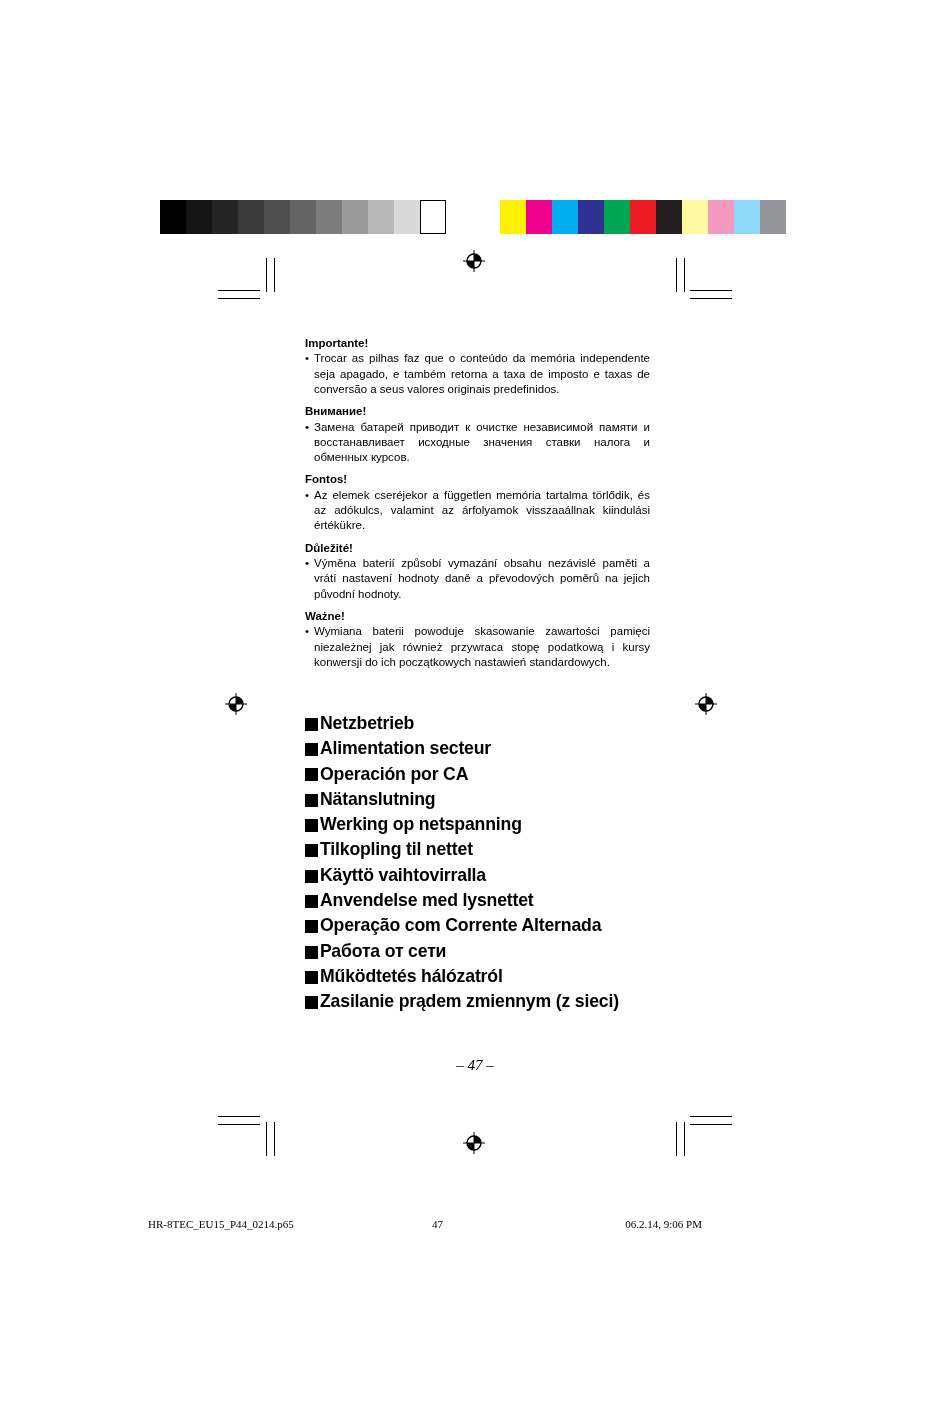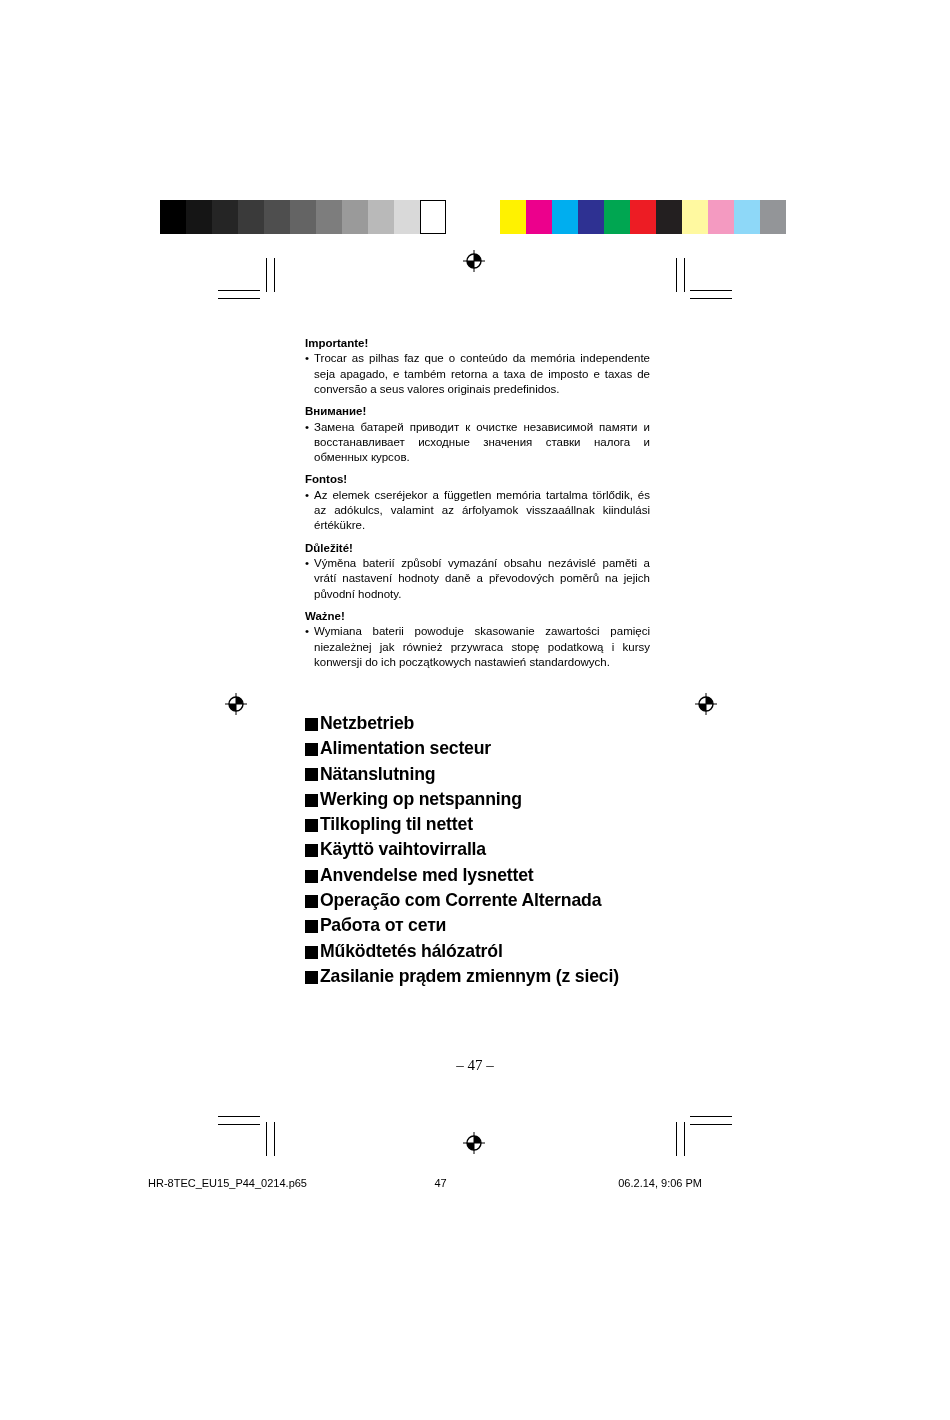--- a/index.html
+++ b/index.html
@@ -118,32 +118,34 @@
     white-space: nowrap;
   }
 
   .page-number {
     position: absolute;
     left: 0;
     top: 1057px;
     width: 950px;
     text-align: center;
     font-family: "Liberation Serif", serif;
+    font-style: italic;
     font-size: 15px;
   }
 
   
   .footer {
     position: absolute;
     left: 148px;
-    top: 1177px;
+    top: 1218px;
     width: 554px;
     font-size: 11px;
     display: flex;
     align-items: center;
+    font-family: Liberation Serif, serif;
   }
   .footer-file { flex: 0 0 auto; }
   .footer-page {
     flex: 1 1 auto;
     text-align: center;
     margin-left: -90px;
     padding-left: 46px;
   }
   .footer-date { flex: 0 0 auto; }
 </style>
@@ -288,20 +290,24 @@
   <div class="heading-row">
     <span class="heading-sq"></span>
     <span class="heading-text">Netzbetrieb</span>
   </div>
   <div class="heading-row">
     <span class="heading-sq"></span>
     <span class="heading-text">Alimentation secteur</span>
   </div>
   <div class="heading-row">
     <span class="heading-sq"></span>
+    <span class="heading-text">Operación por CA</span>
+  </div>
+  <div class="heading-row">
+    <span class="heading-sq"></span>
     <span class="heading-text">Nätanslutning</span>
   </div>
   <div class="heading-row">
     <span class="heading-sq"></span>
     <span class="heading-text">Werking op netspanning</span>
   </div>
   <div class="heading-row">
     <span class="heading-sq"></span>
     <span class="heading-text">Tilkopling til nettet</span>
   </div>

